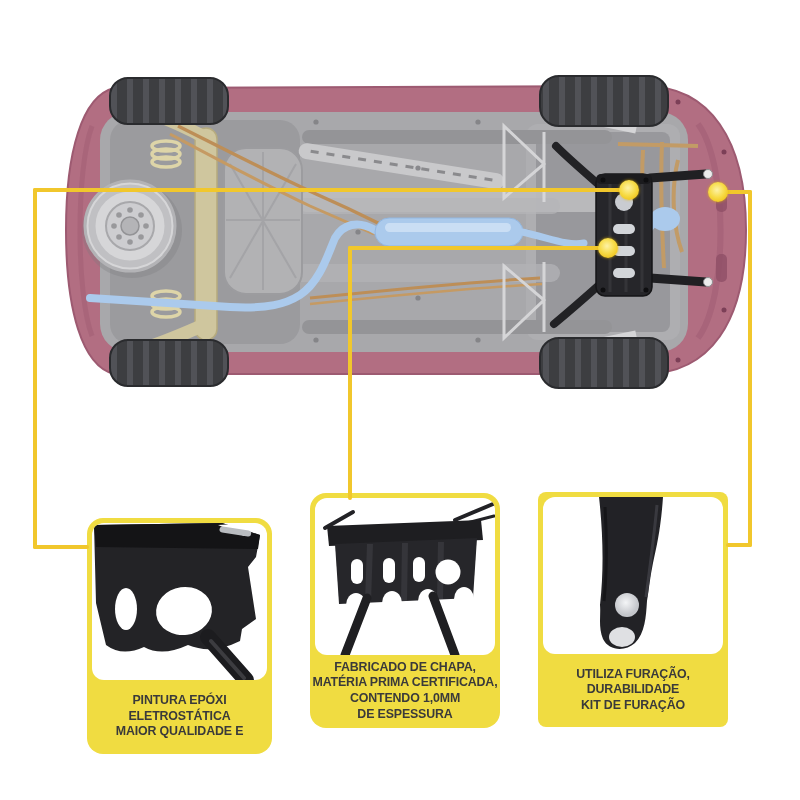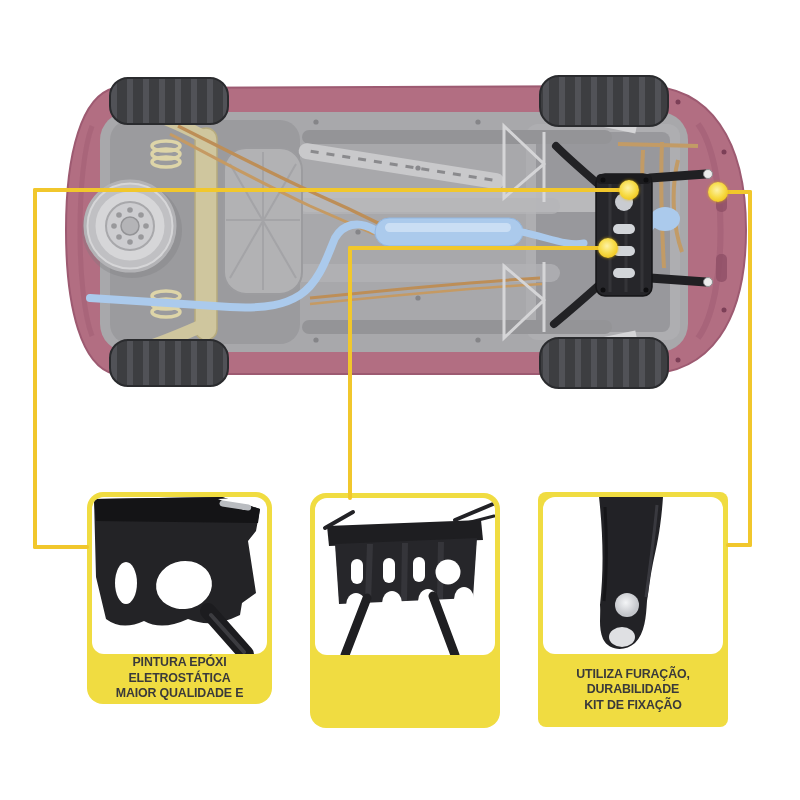--- a/index.html
+++ b/index.html
@@ -207,21 +207,21 @@
 
 <div class="cline" style="left:348px;top:246px;width:262px;height:4px;"></div>
 <div class="cline" style="left:348px;top:246px;width:4px;height:254px;"></div>
 <div class="cdot" style="left:598px;top:238px;"></div>
 
 <div class="cline" style="left:716px;top:190px;width:36px;height:4px;"></div>
 <div class="cline" style="left:748px;top:190px;width:4px;height:357px;"></div>
 <div class="cline" style="left:726px;top:543px;width:26px;height:4px;"></div>
 <div class="cdot" style="left:708px;top:182px;"></div>
 
-<div class="card" style="left:87px;top:492px;width:185px;height:212px;">
+<div class="card" style="left:87px;top:518px;width:185px;height:236px;">
   <div class="card-photo">
     <svg width="175" height="157" viewBox="0 0 175 157" xmlns="http://www.w3.org/2000/svg">
       <path d="M2 2 L130 0 L168 12 L164 34 L156 44 L164 96 L150 106 L148 118
                Q120 132 96 122 Q70 134 52 124 Q30 134 14 122 L4 80 Z" fill="#232326"></path>
       <path d="M2 2 L130 0 L168 12 L166 26 L4 24 Z" fill="#141416"></path>
       <path d="M126 2 L160 0 L152 13 Z" fill="#ffffff"></path>
       <rect x="128" y="3" width="32" height="6" rx="3" transform="rotate(9 128 3)" fill="#b9bcc0"></rect>
       <ellipse cx="34" cy="86" rx="11" ry="21" fill="#ffffff"></ellipse>
       <ellipse cx="92" cy="88" rx="28" ry="24" transform="rotate(-8 92 88)" fill="#ffffff"></ellipse>
       <path d="M116 114 L154 157" stroke="#1c1c1f" stroke-width="16" stroke-linecap="round"></path>
@@ -249,20 +249,26 @@
       <ellipse cx="113" cy="103" rx="10" ry="12" fill="#ffffff"></ellipse>
       <ellipse cx="149" cy="101" rx="10" ry="12" fill="#ffffff"></ellipse>
       <rect x="36" y="61" width="12" height="25" rx="6" fill="#ffffff"></rect>
       <rect x="68" y="60" width="12" height="25" rx="6" fill="#ffffff"></rect>
       <rect x="98" y="59" width="12" height="25" rx="6" fill="#ffffff"></rect>
       <circle cx="133" cy="74" r="12.5" fill="#ffffff"></circle>
       <path d="M52 100 L30 157" stroke="#1f1f22" stroke-width="9" stroke-linecap="round"></path>
       <path d="M118 98 L140 157" stroke="#1f1f22" stroke-width="9" stroke-linecap="round"></path>
     </svg>
   </div>
+  <div class="card-caption">
+    <span class="cap-line">FABRICADO DE CHAPA,</span>
+    <span class="cap-line">MATÉRIA PRIMA CERTIFICADA,</span>
+    <span class="cap-line">CONTENDO 1,0MM</span>
+    <span class="cap-line">DE ESPESSURA</span>
+  </div>
 </div>
 
 <div class="card" style="left:538px;top:492px;width:190px;height:235px;border-radius:8px;">
   <div class="card-photo">
     <svg width="180" height="157" viewBox="0 0 180 157" xmlns="http://www.w3.org/2000/svg">
       <path d="M56 0 L120 0 C118 30 114 48 110 66 C107 80 106 92 104 104
                C103 120 102 136 92 146 C82 155 66 154 60 142 C55 130 58 118 57 108
                C61 72 60 36 56 0 Z" fill="#222226"></path>
       <path d="M114 8 C111 40 107 70 103 100" stroke="#404046" stroke-width="3" fill="none" opacity="0.8"></path>
       <path d="M62 10 C64 44 64 74 61 104" stroke="#101013" stroke-width="3" fill="none" opacity="0.7"></path>
@@ -272,15 +278,15 @@
         <radialGradient id="sh3" cx="45%" cy="40%">
           <stop offset="0%" stop-color="#f4f5f7"></stop>
           <stop offset="100%" stop-color="#c4c6cb"></stop>
         </radialGradient>
       </defs>
     </svg>
   </div>
   <div class="card-caption">
     <span class="cap-line">UTILIZA FURAÇÃO,</span>
     <span class="cap-line">DURABILIDADE</span>
-    <span class="cap-line">KIT DE FIXAÇÃO</span>
+    <span class="cap-line">KIT DE FURAÇÃO</span>
   </div>
 </div>
 
 </body></html>

